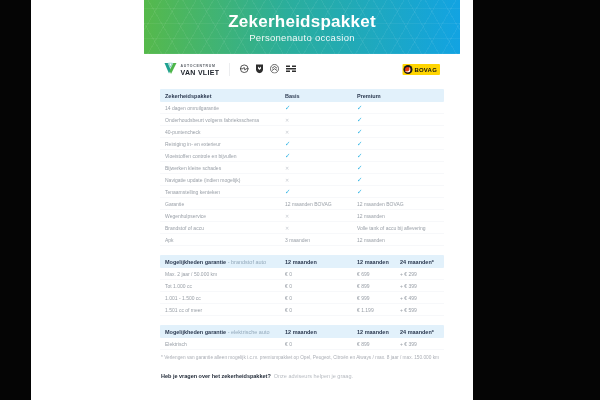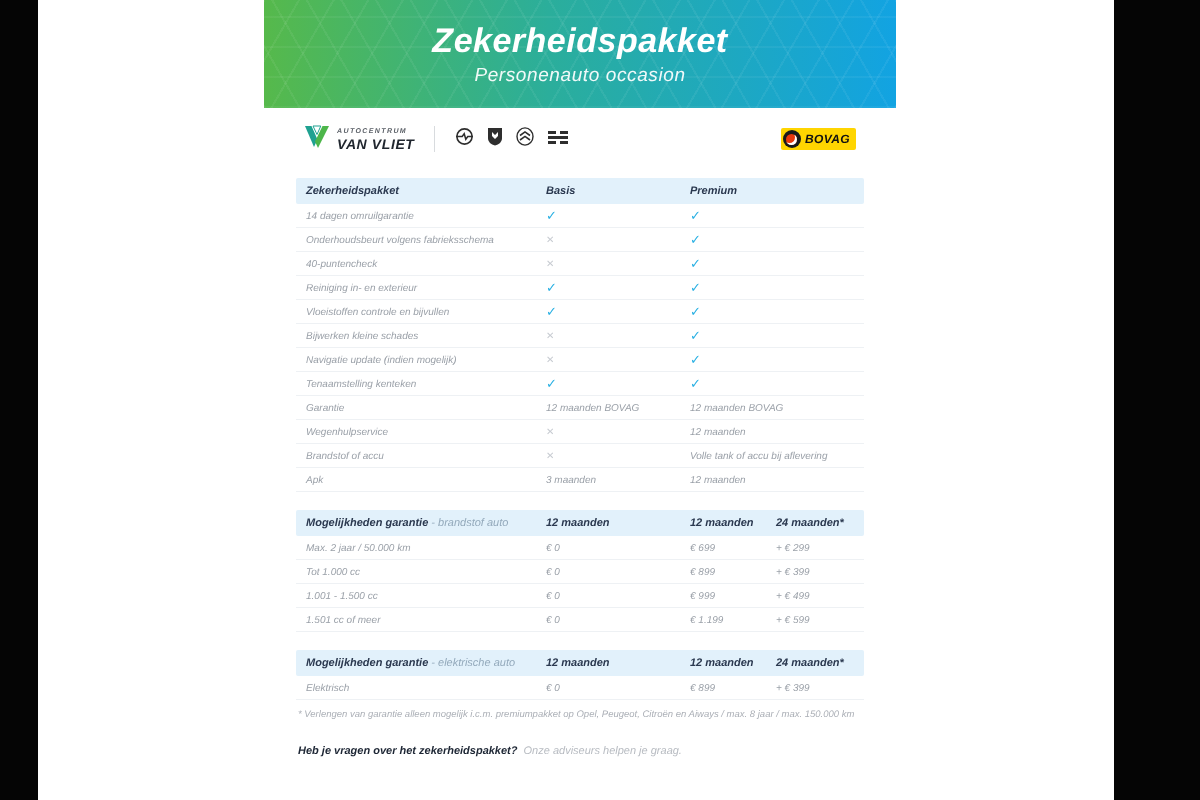--- a/index.html
+++ b/index.html
@@ -1,20 +1,20 @@
 <!DOCTYPE html>
 <html><head>
 <meta charset="utf-8">
 <style>
   html,body{margin:0;padding:0;}
   body{
     width:600px;height:400px;background:#050505;position:relative;overflow:hidden;
     font-family:"Liberation Sans","DejaVu Sans",sans-serif;
   }
-  .page{position:absolute;left:19px;top:0;width:538px;height:400px;background:#ffffff;font-style:italic;}
+  .page{position:absolute;left:31px;top:0;width:442px;height:400px;background:#ffffff;}
   
   .content{position:absolute;left:113px;top:0;width:632px;height:800px;
     transform:scale(.5);transform-origin:0 0;}
   
   .hero{height:108px;background:linear-gradient(90deg,#56b94b 0%,#2bae9b 45%,#12a3e2 100%);
     position:relative;text-align:center;color:#fff;overflow:hidden;}
   .hero::before{content:"";position:absolute;inset:0;
     background:
       repeating-linear-gradient(60deg,rgba(255,255,255,.06) 0 2px,transparent 2px 30px),
       repeating-linear-gradient(-60deg,rgba(255,255,255,.06) 0 2px,transparent 2px 30px),

